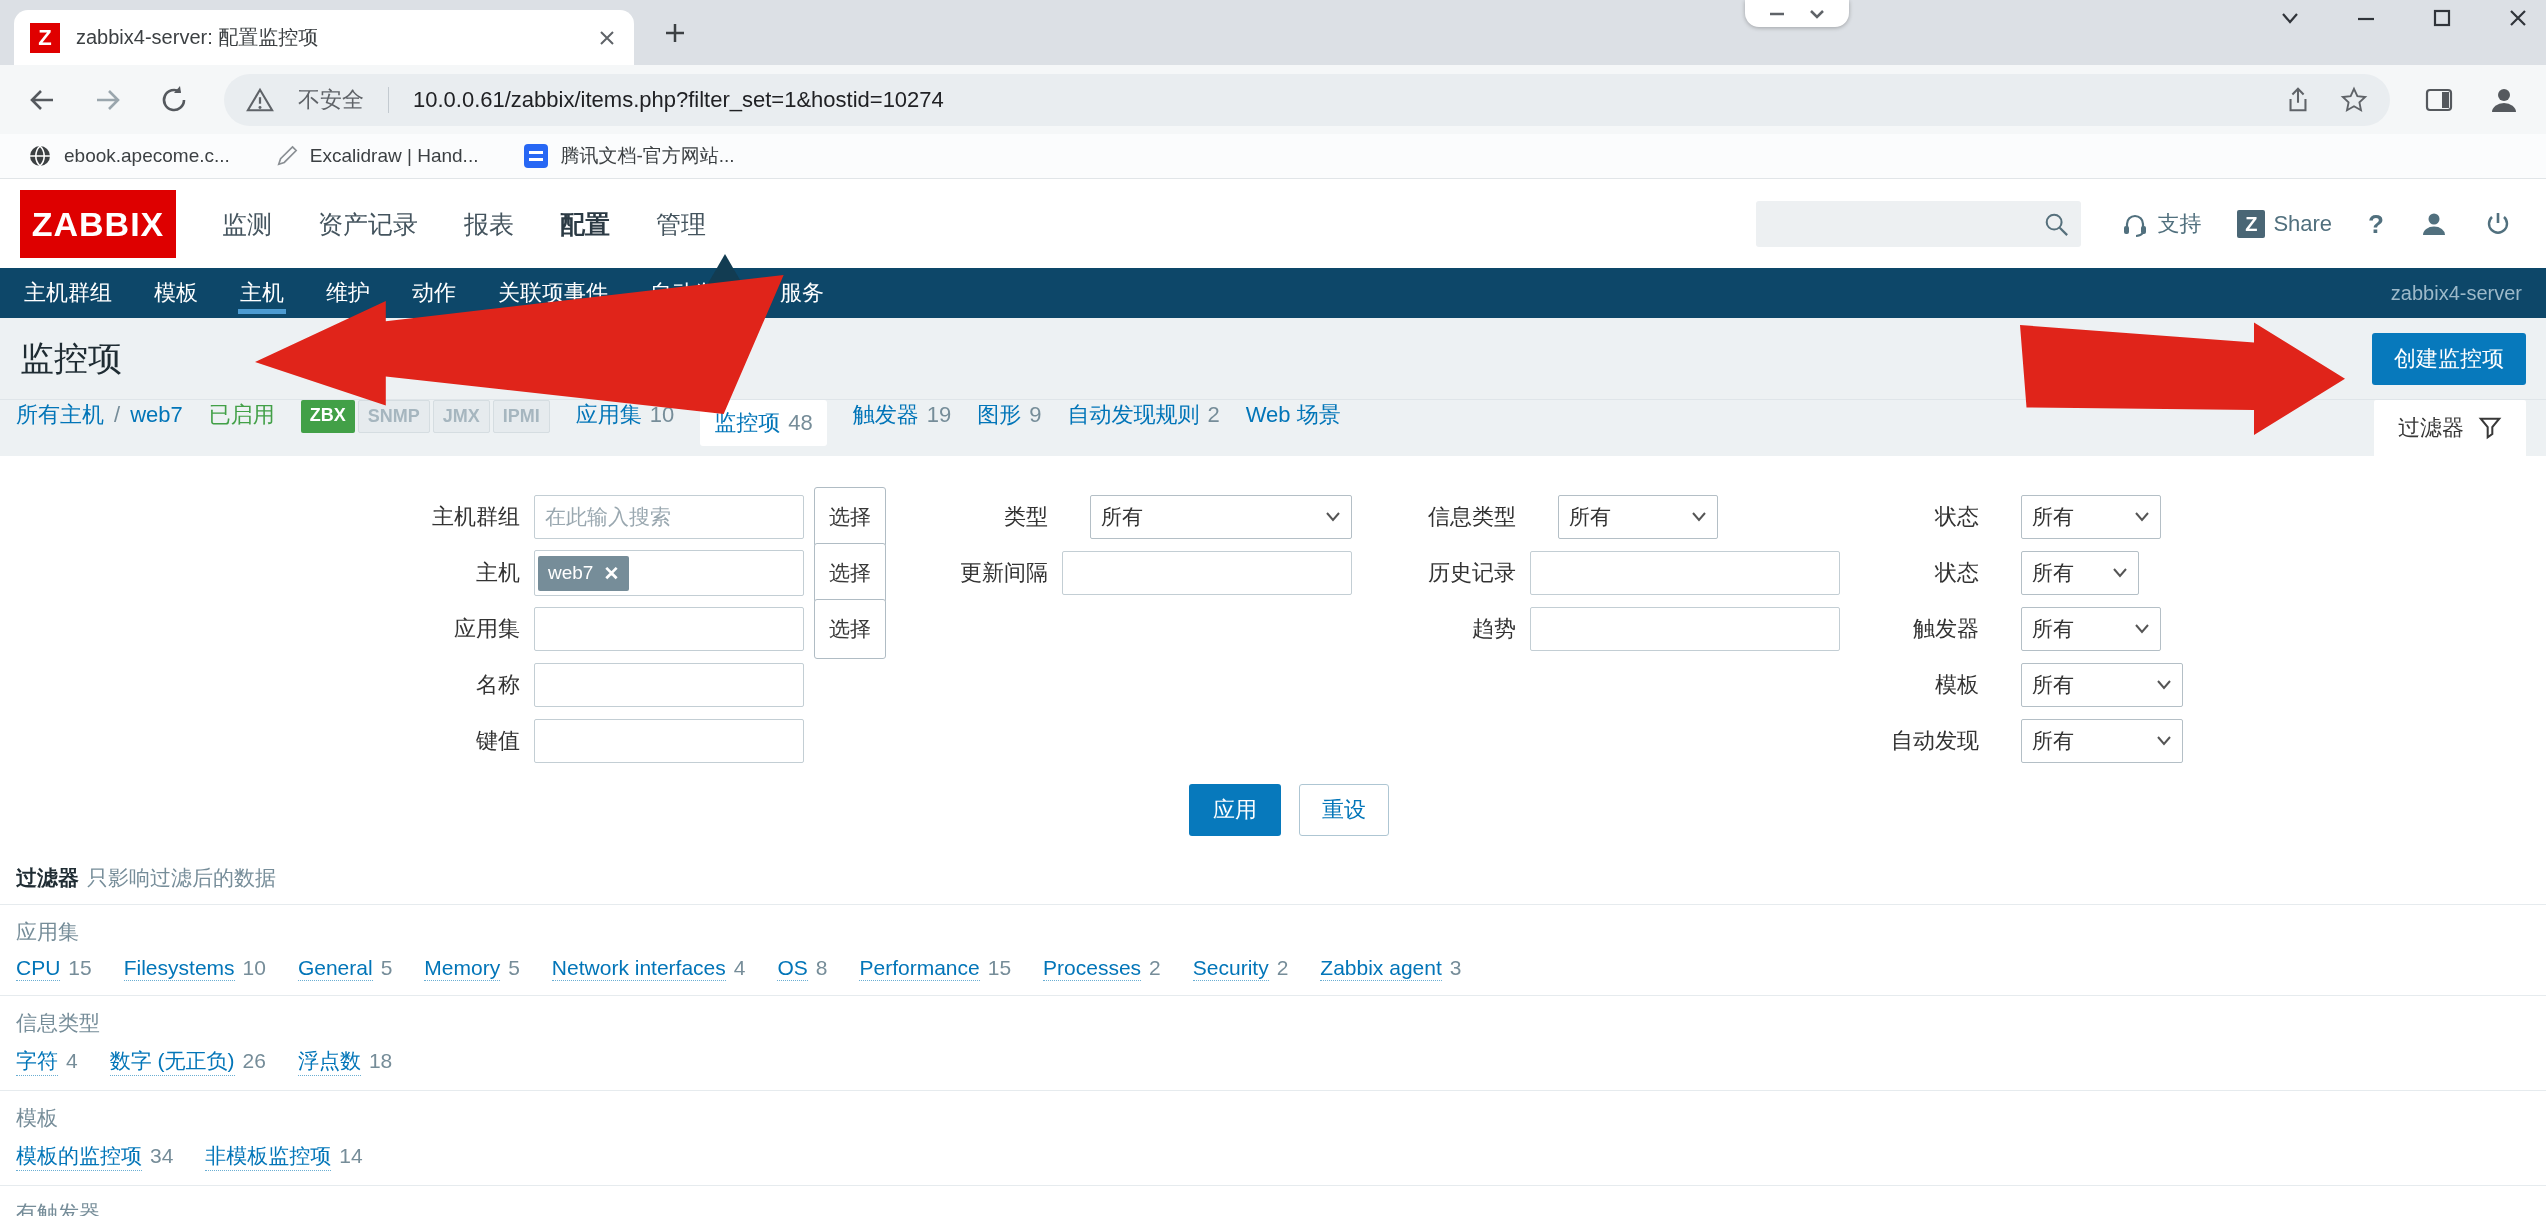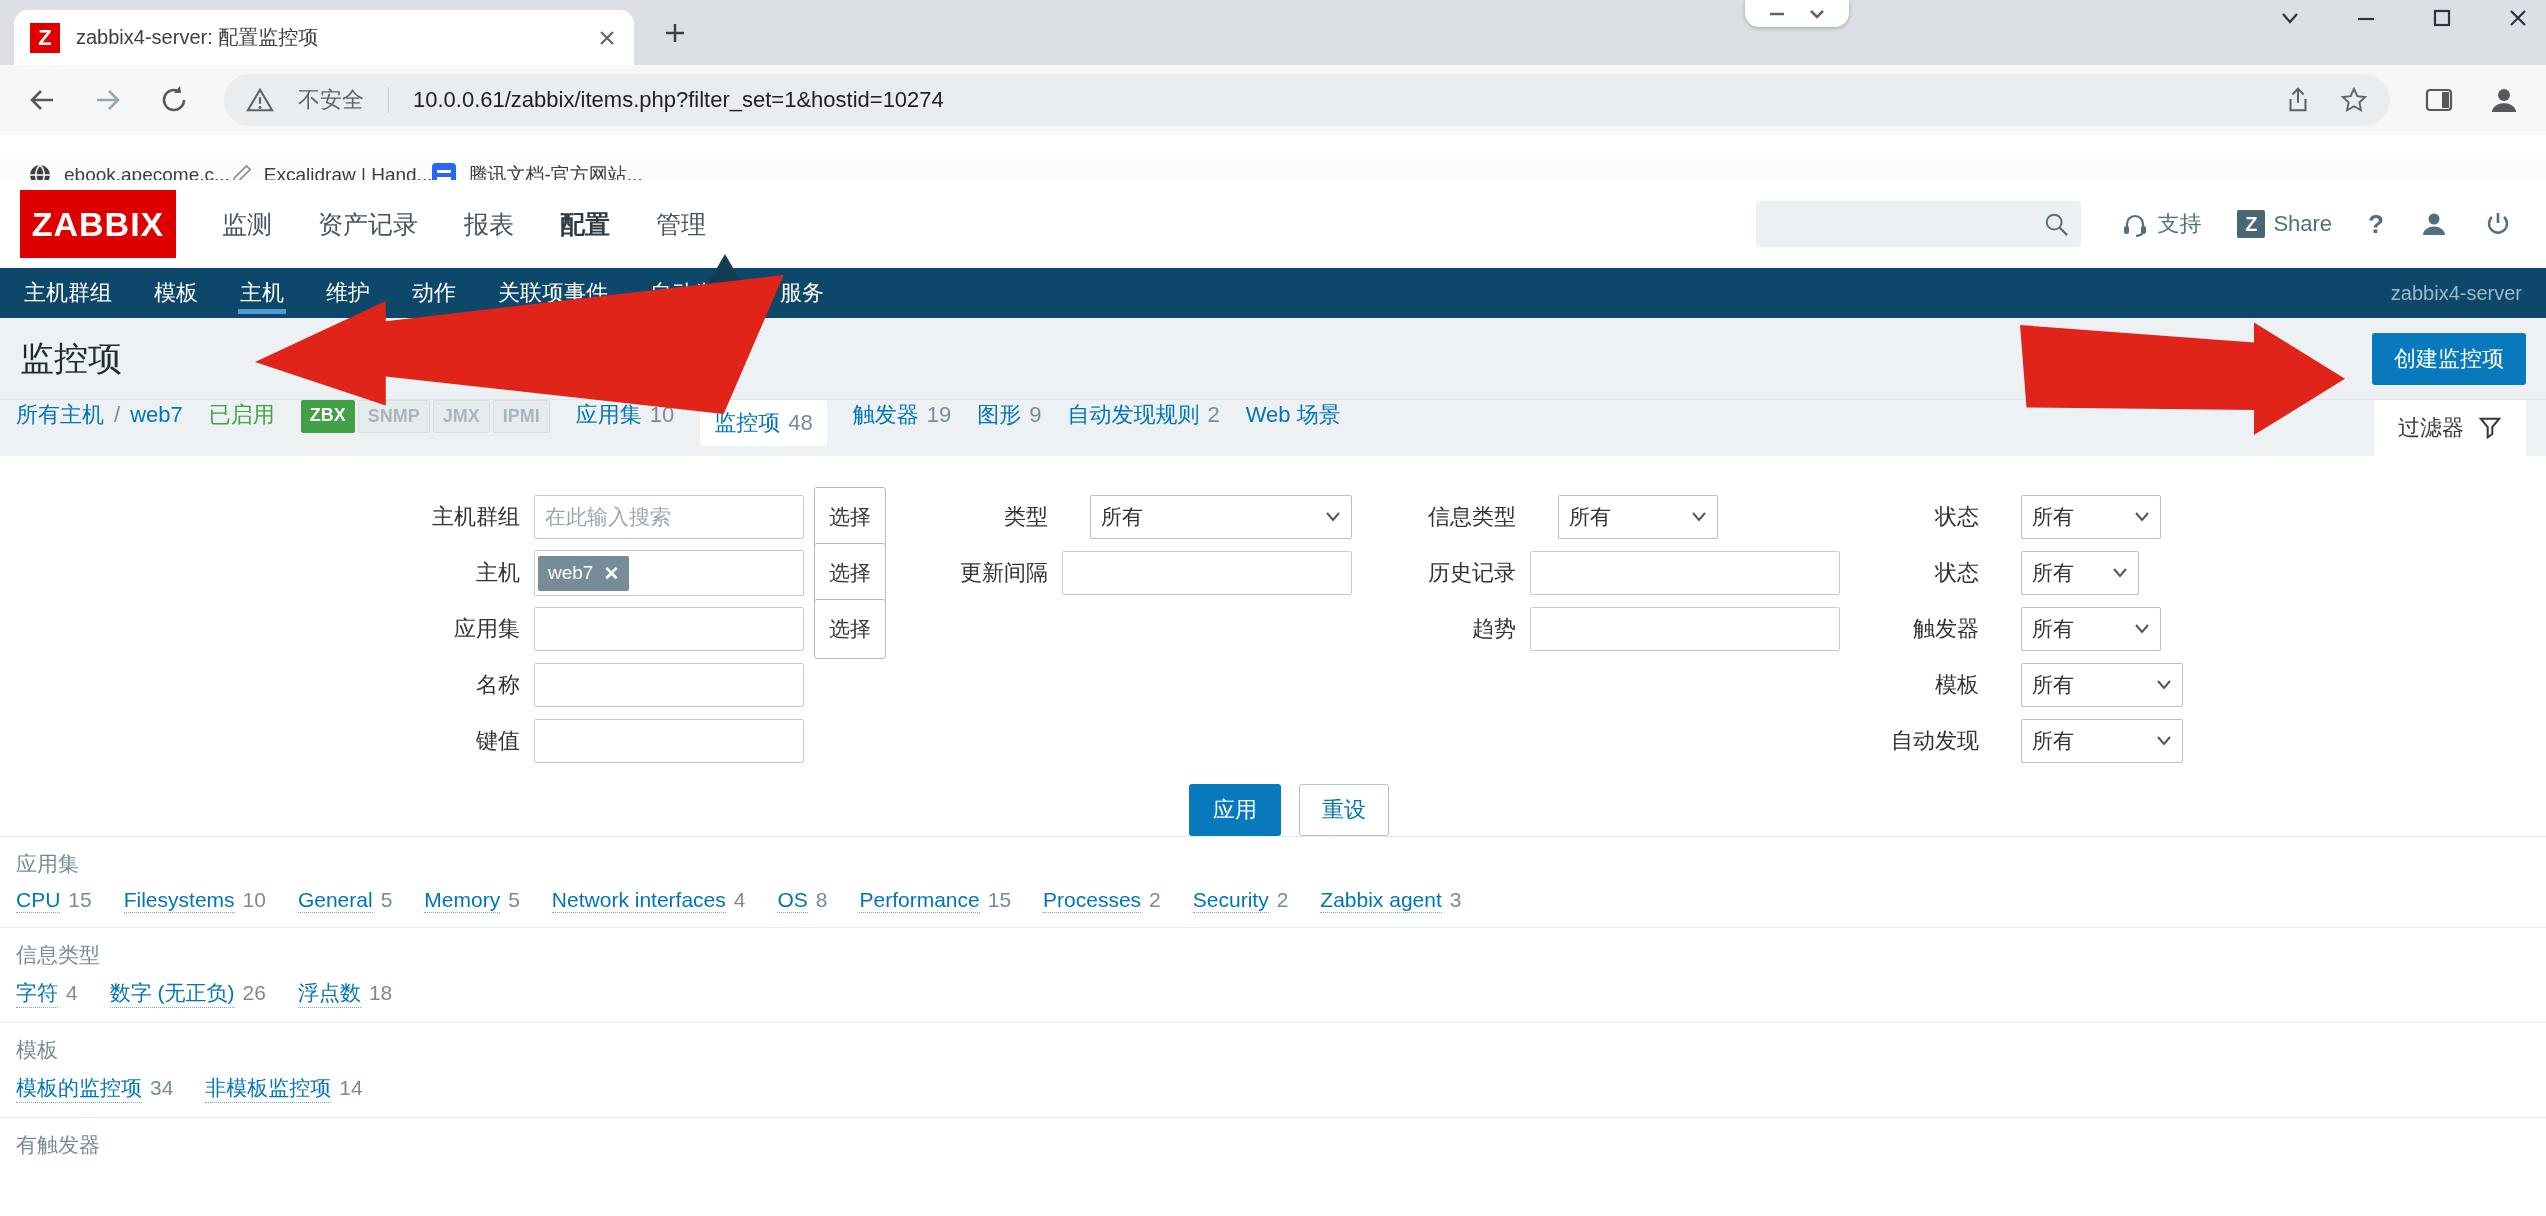--- a/index.html
+++ b/index.html
@@ -20,21 +20,21 @@
 
   #toolbar { top:65px; height:70px; background:#f5f7f8; display:flex; align-items:center; padding:0 26px; gap:34px; }
   .nav-ic { color:#55595e; }
   .nav-ic.disabled { color:#9aa6ad; }
   .urlpill { flex:1; height:52px; background:#e9edf0; border-radius:26px; display:flex; align-items:center; padding:0 22px; gap:24px; color:#5f6368; }
   .url-sec { font-size:22px; color:#5f6368; }
   .url-div { width:1px; height:26px; background:#c3cad0; }
   .url-text { font-size:22px; color:#202124; white-space:nowrap; overflow:hidden; flex:1; }
   .pill-right { display:flex; gap:28px; align-items:center; }
 
-  #bookmarks { top:153px; height:45px; background:#fbfcfd; border-bottom:1px solid #e1e5e8; display:flex; align-items:center; padding:0 28px; }
+  #bookmarks { top:134px; height:45px; background:#fbfcfd; border-bottom:1px solid #e1e5e8; display:flex; align-items:center; padding:0 28px; gap:46px; }
   .bm { display:flex; align-items:center; gap:12px; font-size:19px; color:#3c4043; }
   .tdoc-ic { width:24px; height:24px; background:#2767f4; border-radius:4px; position:relative; }
   .tdoc-ic::after { content:""; position:absolute; left:5px; top:7px; width:14px; height:3px; background:#fff; box-shadow:0 7px 0 #fff; }
 
   
   #zbx-header { top:180px; height:88px; background:#fff; display:flex; align-items:center; padding:0 20px; }
   .logo { width:156px; height:68px; background:#de0000; color:#fff; display:flex; align-items:center; justify-content:center; font-size:34px; font-weight:bold; letter-spacing:1px; flex:none; }
   .mainmenu { display:flex; gap:46px; margin-left:46px; font-size:25px; color:#44545e; }
   .mainmenu .active { font-weight:bold; color:#2b3a44; }
   .searchbox { margin-left:auto; width:325px; height:46px; background:#edf0f2; border-radius:3px; display:flex; align-items:center; justify-content:flex-end; padding:0 12px; }
@@ -439,20 +439,23 @@
           </svg>
         </div>
       </div>
   </div>
 
   <div class="btnrow">
     <button class="apply-btn">应用</button>
     <button class="reset-btn">重设</button>
   </div>
 
+  <div class="sf-head">
+    <b>过滤器</b><span>只影响过滤后的数据</span>
+  </div>
 
   <div class="sf-section">
     <div class="sf-title">应用集</div>
     <div class="sf-links">
       <span class="sf-item">
           <a class="sf-link">CPU</a>
           <span class="sf-cnt">15</span>
         </span>
       <span class="sf-item">
           <a class="sf-link">Filesystems</a>

